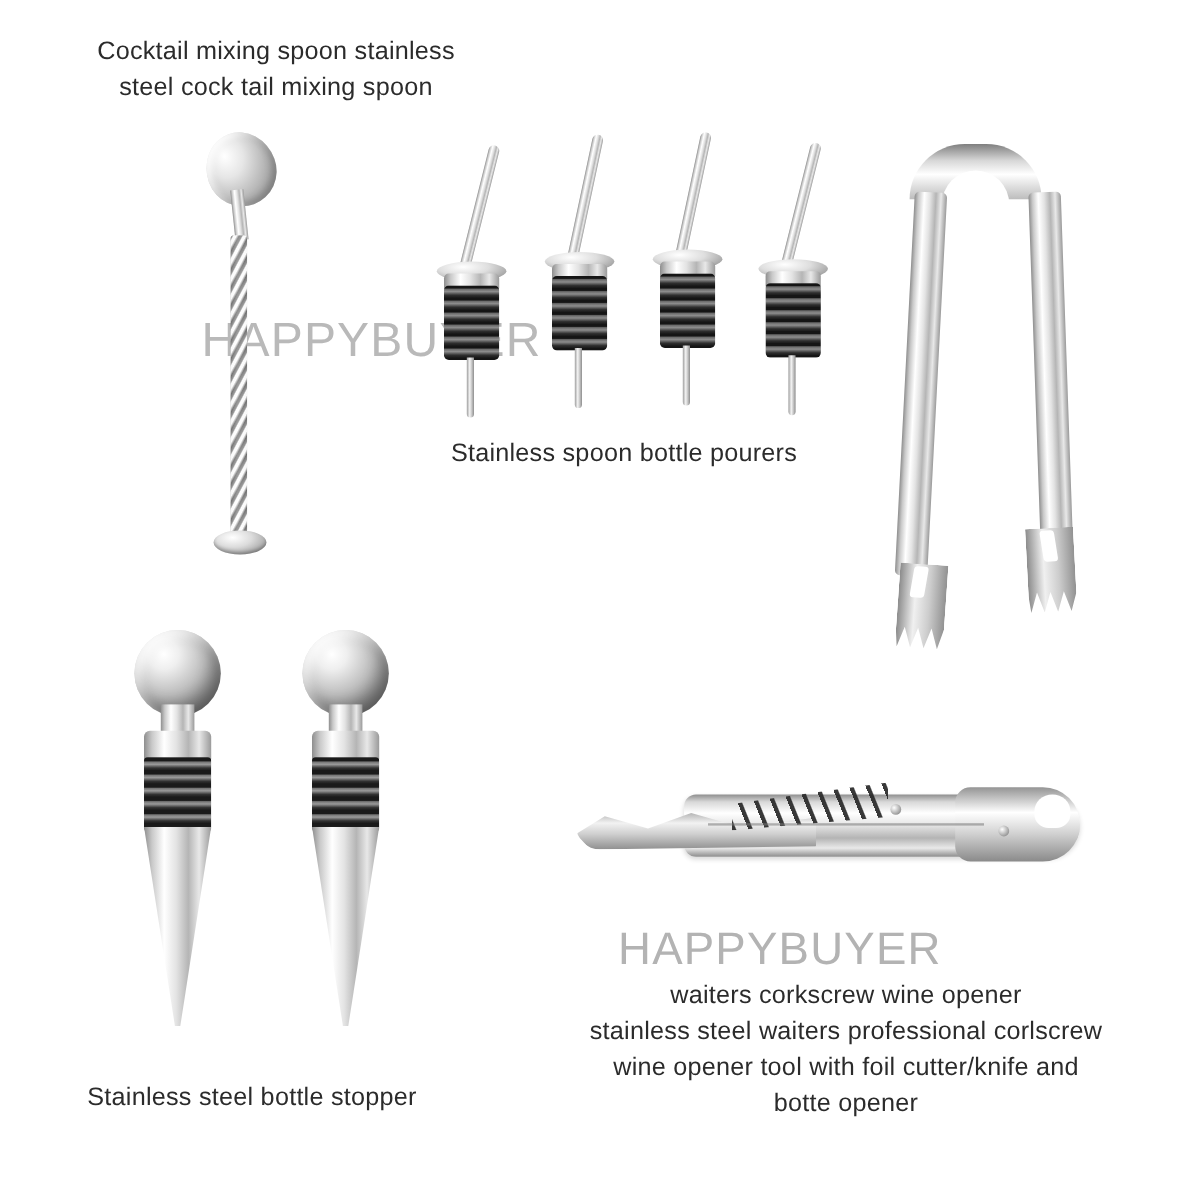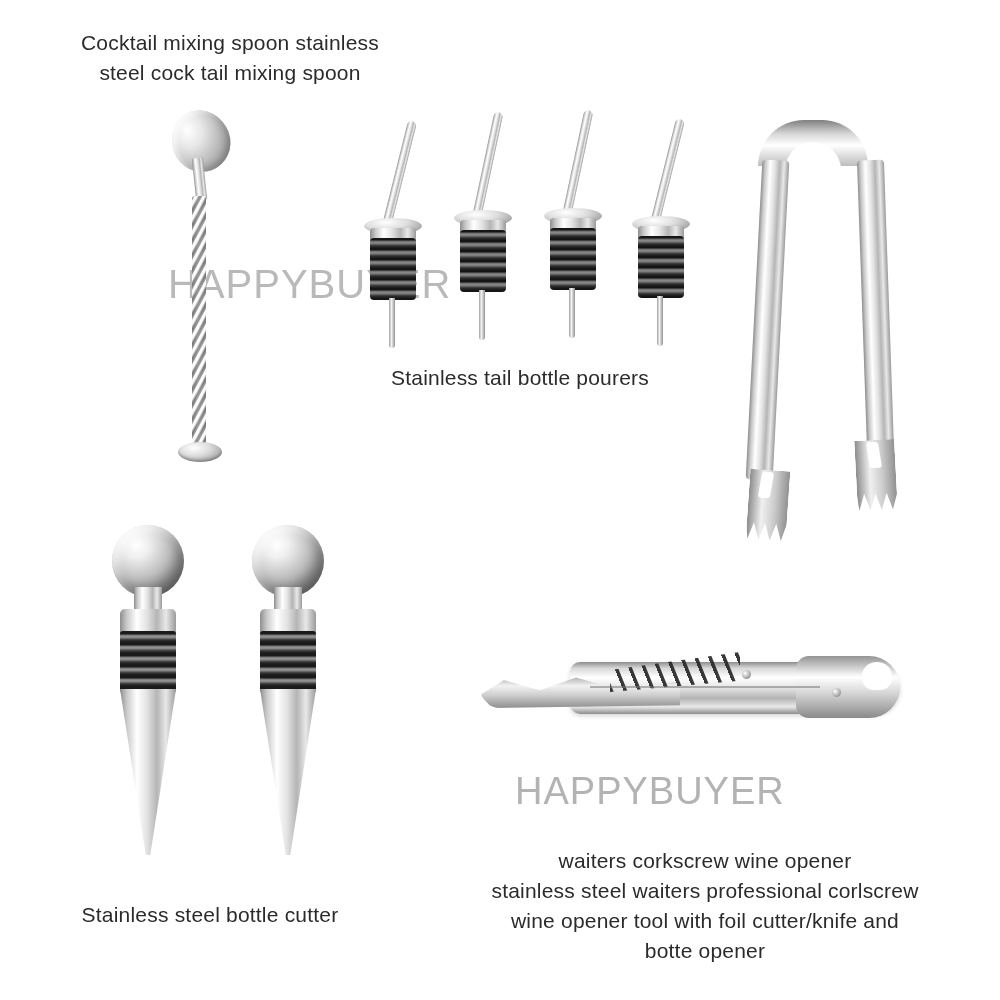--- a/index.html
+++ b/index.html
@@ -206,25 +206,25 @@
 </style>
 </head>
 <body>
 
 <div id="page">
 
   <div class="caption" style="left:40px; top:28px; width:380px;">Cocktail mixing spoon stainless
 steel cock tail mixing spoon</div>
 
 
-  <div class="caption" style="left:355px; top:363px; width:330px;">Stainless tail bottle pourers</div>
-
-  <div class="caption" style="left:40px; top:900px; width:340px;">Stainless steel bottle cutter</div>
-
-  <div class="caption" style="left:455px; top:846px; width:500px;">waiters corkscrew wine opener
+  <div class="caption" style="left:355px; top:363px; width:330px;">Stainless spoon bottle pourers</div>
+
+  <div class="caption" style="left:40px; top:900px; width:340px;">Stainless steel bottle stopper</div>
+
+  <div class="caption" style="left:455px; top:815px; width:500px;">waiters corkscrew wine opener
 stainless steel waiters professional corlscrew
 wine opener tool with foil cutter/knife and
 botte opener</div>
 
   <div class="watermark" style="left:168px; top:262px;">HAPPYBUYER</div>
 
   <div class="watermark big" style="left:515px; top:770px;">HAPPYBUYER</div>
 
   <div id="spoon">
     <div class="bowl"></div>

